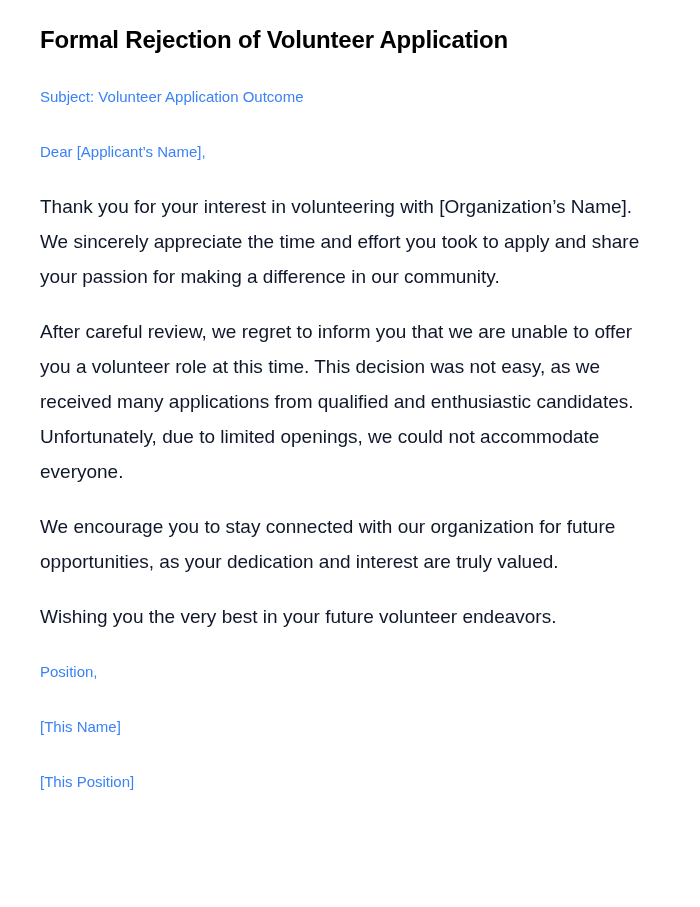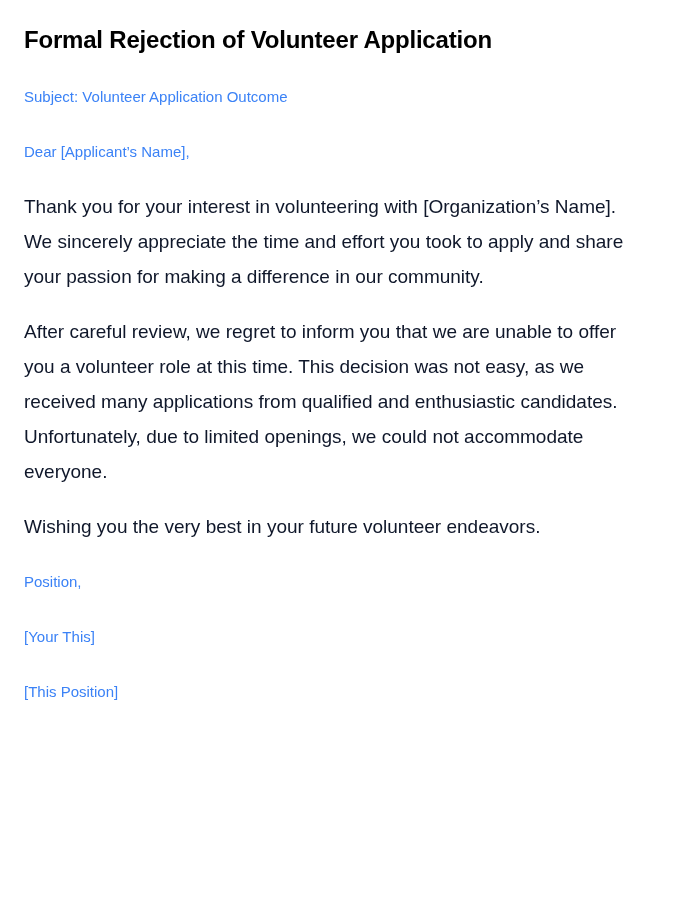--- a/index.html
+++ b/index.html
@@ -7,21 +7,21 @@
     background: #ffffff;
   }
   body {
     width: 700px;
     height: 907px;
     font-family: "Liberation Sans", "DejaVu Sans", sans-serif;
     color: #1a1a1a;
     overflow: hidden;
   }
   .document {
-    padding: 26px 40px 0 24px;
+    padding: 26px 40px 0 40px;
     width: 700px;
   }
   .doc-title {
     font-size: 24px;
     font-weight: 700;
     color: #000000;
     letter-spacing: -0.2px;
     line-height: 1.2;
     margin-bottom: 24px;
   }
@@ -49,22 +49,23 @@
   <h1 class="doc-title">Formal Rejection of Volunteer Application</h1>
 
   <p class="doc-line">Subject: Volunteer Application Outcome</p>
 
   <p class="doc-line">Dear [Applicant’s Name],</p>
 
   <p class="doc-paragraph">Thank you for your interest in volunteering with [Organization’s Name]. We sincerely appreciate the time and effort you took to apply and share your passion for making a difference in our community.</p>
 
   <p class="doc-paragraph">After careful review, we regret to inform you that we are unable to offer you a volunteer role at this time. This decision was not easy, as we received many applications from qualified and enthusiastic candidates. Unfortunately, due to limited openings, we could not accommodate everyone.</p>
 
+  <p class="doc-paragraph">We encourage you to stay connected with our organization for future opportunities, as your dedication and interest are truly valued.</p>
 
   <p class="doc-paragraph">Wishing you the very best in your future volunteer endeavors.</p>
 
   <p class="doc-line">Position,</p>
 
-  <p class="doc-line">[Your This]</p>
+  <p class="doc-line">[This Name]</p>
 
   <p class="doc-line">[This Position]</p>
 
 </div>
 
 </body></html>

